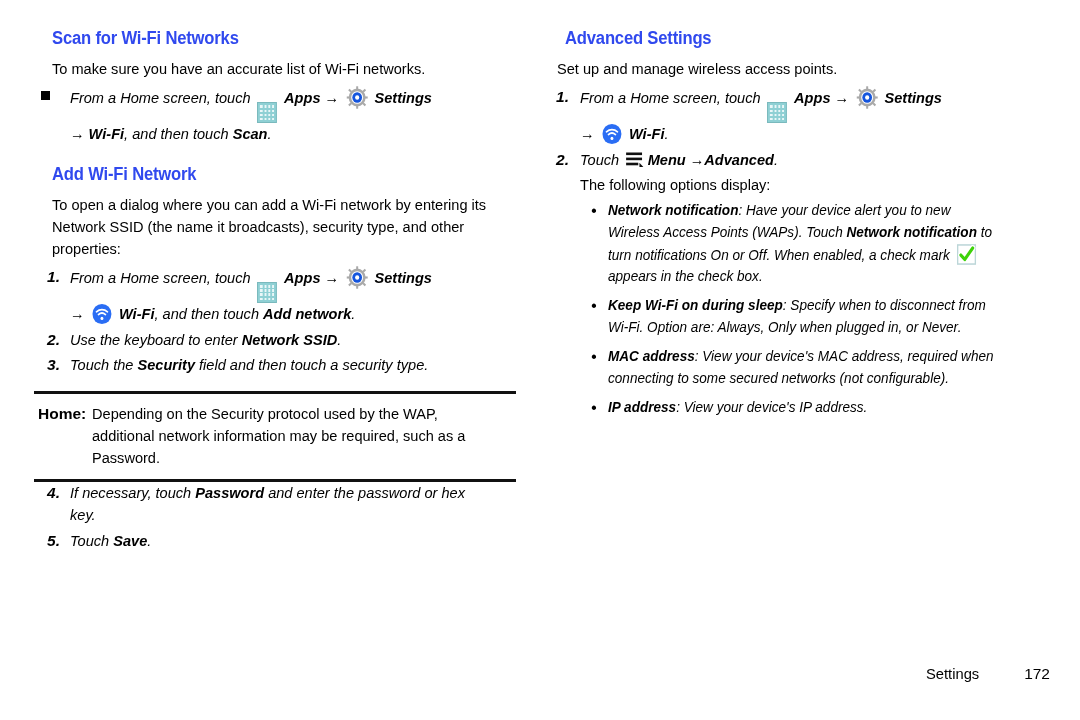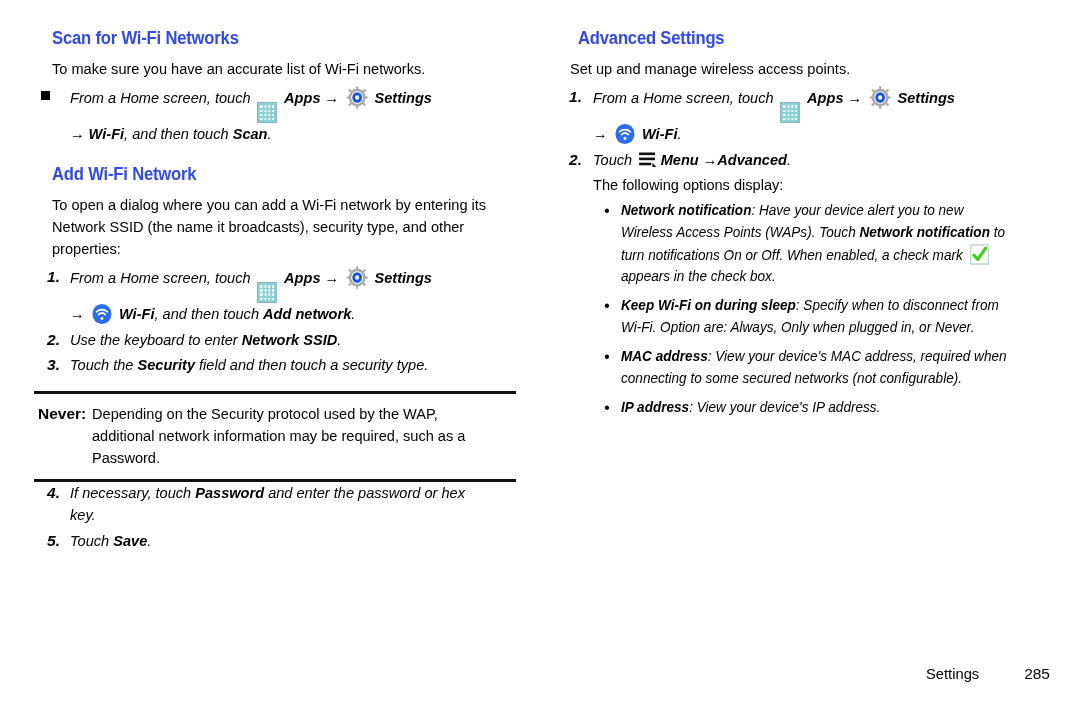--- a/index.html
+++ b/index.html
@@ -14,21 +14,21 @@
     font-family: "Liberation Sans", sans-serif;
     color: #000000;
     overflow: hidden;
   }
   .page {
     position: absolute;
     inset: 0;
     display: flex;
     padding: 28px 30px 0 30px;
     box-sizing: border-box;
-    gap: 36px;
+    gap: 23px;
   }
   .col {
     width: 490px;
     position: relative;
   }
   h2.sec-head {
     color: #3049ee;
     font-size: 17.5px;
     font-weight: bold;
     letter-spacing: -0.2px;
@@ -336,21 +336,21 @@
 
       <li class="step">
         <span class="marker">3.</span>
         <span class="content"><span>Touch the </span><b>Security</b><span> field and then touch a security type.</span></span>
       </li>
     </ol>
 
     <div class="note-block">
       <hr class="note-rule">
       <div class="note-body">
-        <span class="note-label">Never:</span>
+        <span class="note-label">Home:</span>
         <span class="note-text">Depending on the Security protocol used by the WAP, additional network information may be required, such as a Password.</span>
       </div>
       <hr class="note-rule">
     </div>
 
     <ol class="steps after-note">
       <li class="step">
         <span class="marker">4.</span>
         <span class="content"><span>If necessary, touch </span><b>Password</b><span> and enter the password or hex key.</span></span>
       </li>
@@ -468,15 +468,15 @@
 
       <li class="dot-item">
         <span class="marker">•</span>
         <span class="content"><b>IP address</b><span>: View your device's IP address.</span></span>
       </li>
     </ul>
   </div>
 
   <div class="footer">
     <span class="f-label">Settings</span>
-    <span class="f-page">285</span>
+    <span class="f-page">172</span>
   </div>
 </div>
 
 </body></html>

